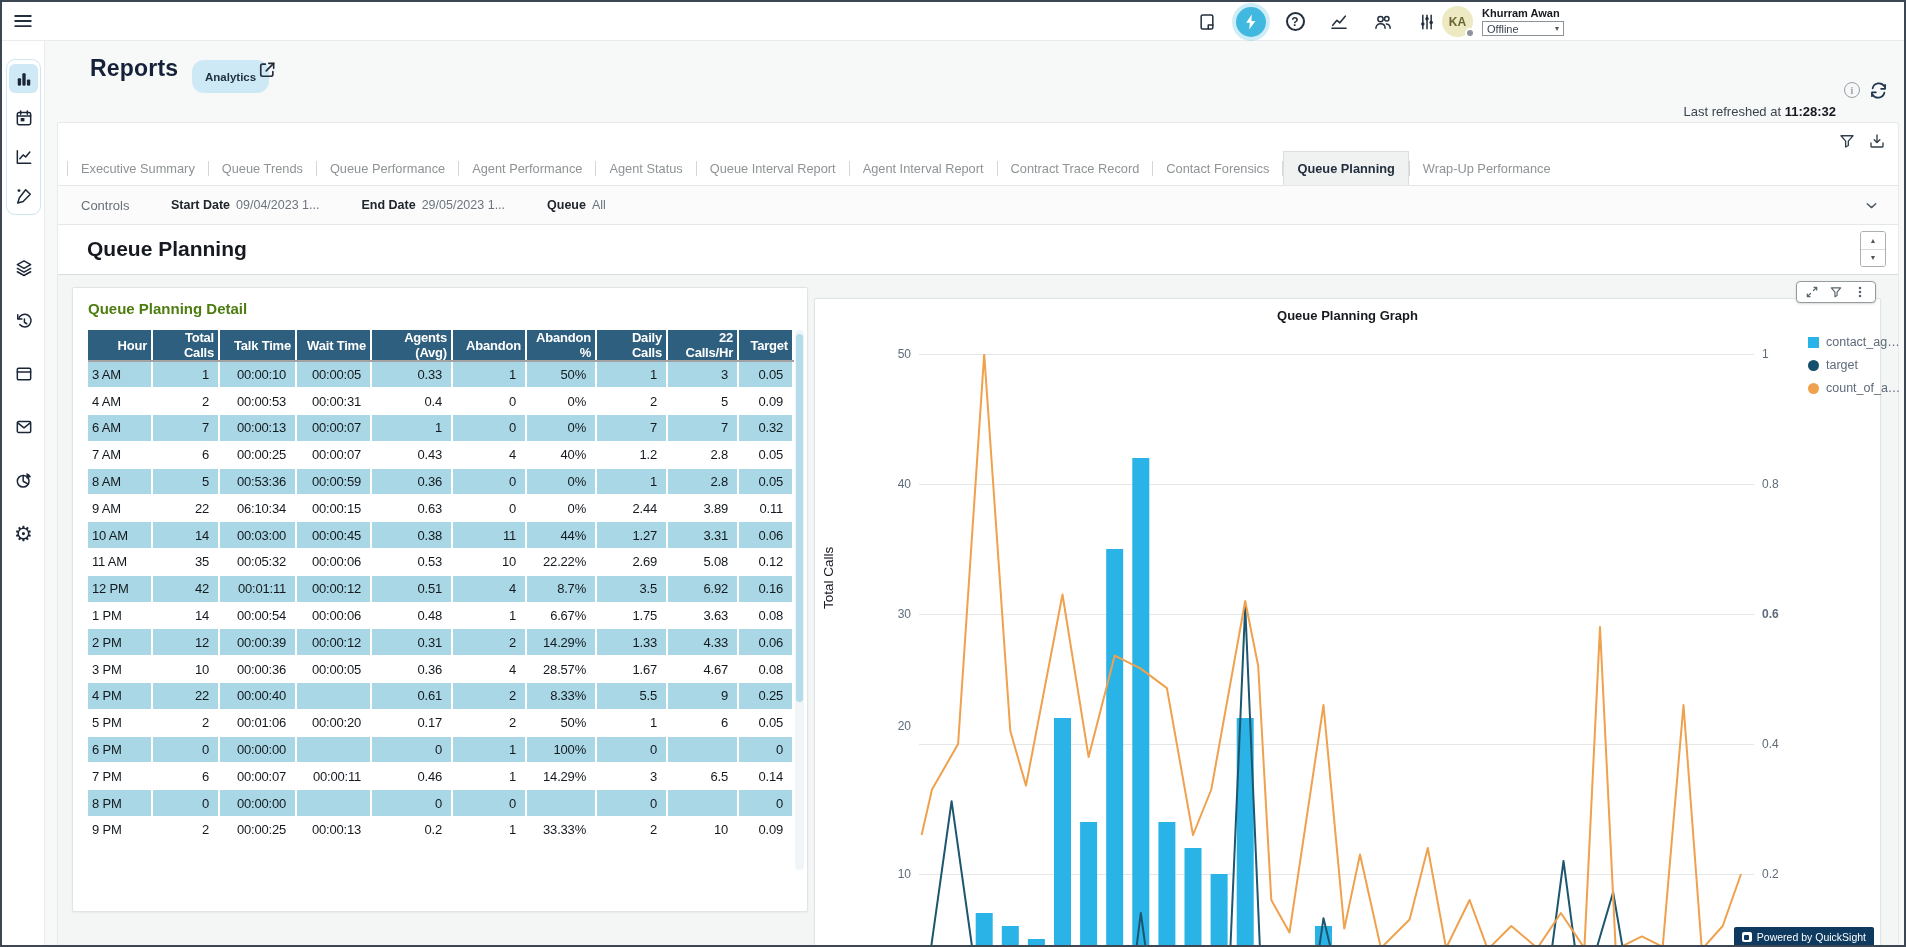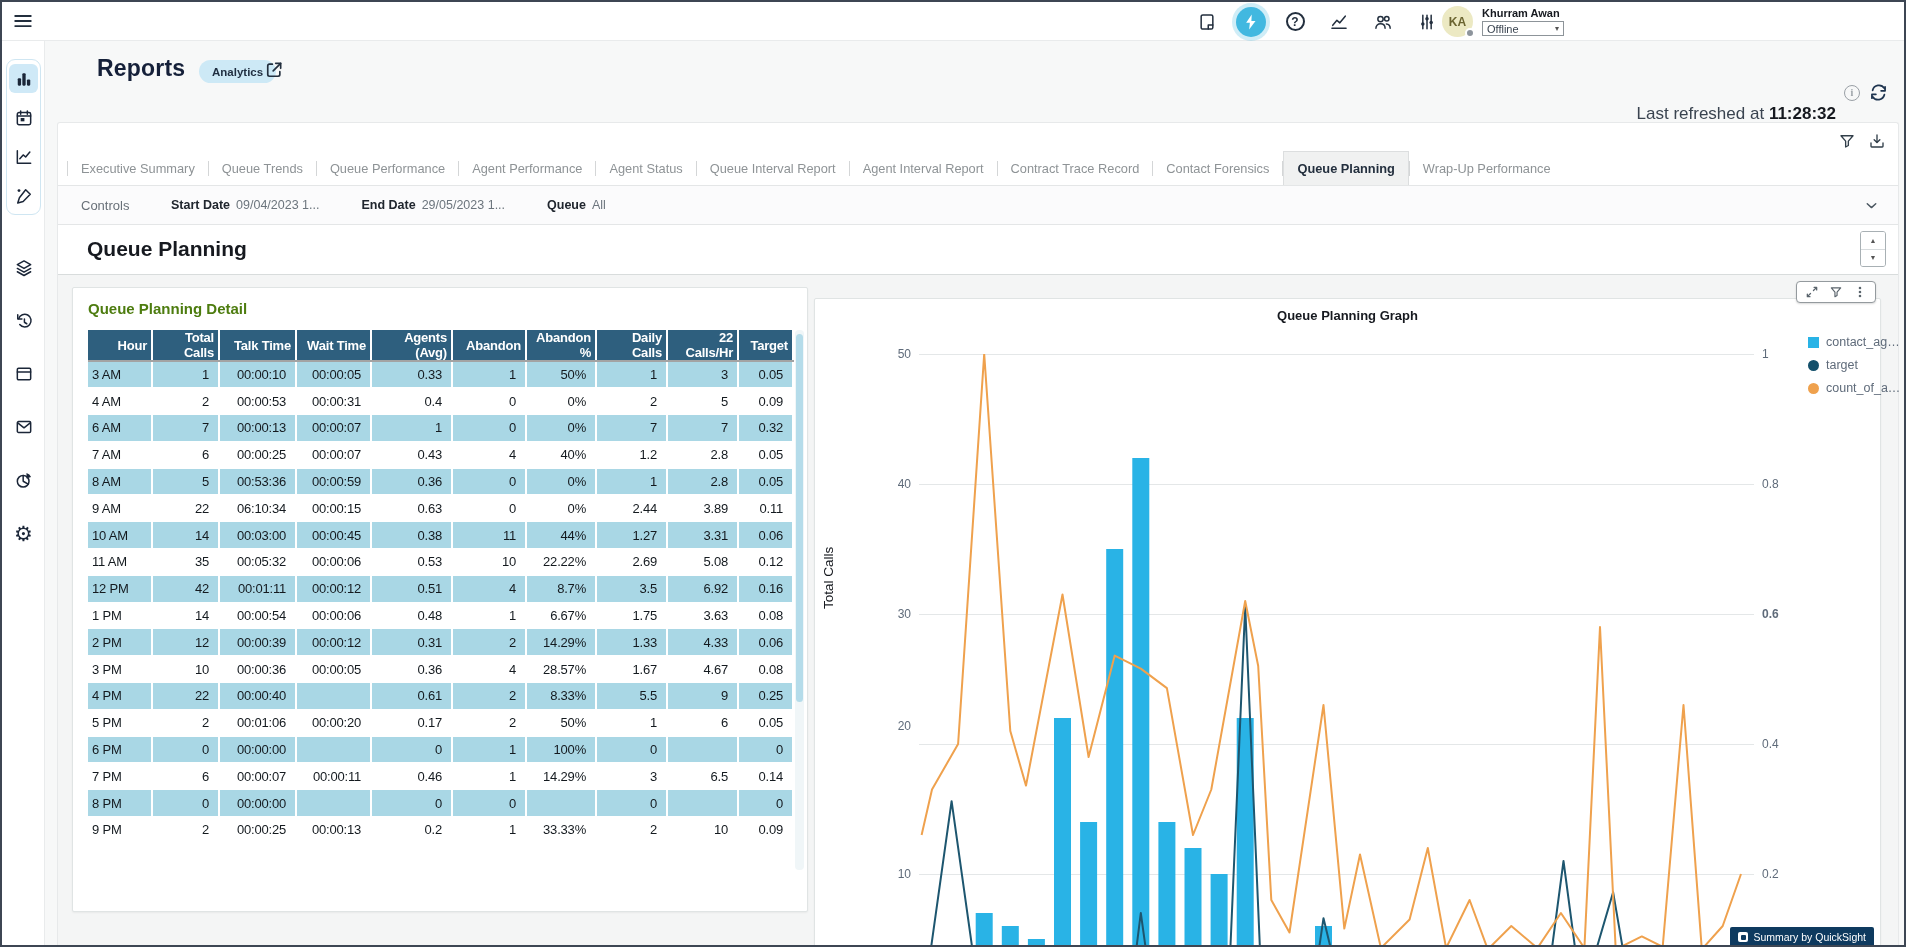--- a/index.html
+++ b/index.html
@@ -37,28 +37,28 @@
                 padding:4px 0; display:flex; flex-direction:column; align-items:center; gap:10px; }
   .side-btn { width:29px; height:29px; display:flex; align-items:center; justify-content:center;
               color:#1b2638; border-radius:6px; cursor:pointer; background:transparent; border:none; }
   .side-btn.active { background:#cfe9f7; }
   .side-list { position:absolute; left:4px; top:212px; width:35px; display:flex; flex-direction:column;
                align-items:center; gap:23px; }
   .side-list .side-btn { height:30px; }
   .gear-glyph { font-size:21px; line-height:1; color:#1b2638; }
 
   
-  .page-header { position:absolute; left:58px; top:39px; right:0; height:62px;text-align:right; }
+  .page-header { position:absolute; left:51px; top:39px; right:0; height:62px;text-align:right; }
   .reports-title { position:absolute; left:37px; top:14px; font-size:23px; font-weight:800; color:#152039; letter-spacing:.2px; }
-  .analytics-badge { position:absolute; left:139px; top:19px; height:23px; padding:0 13px; border-radius:12px;
+  .analytics-badge { position:absolute; left:139px; top:19px; height:33px; padding:0 13px; border-radius:12px;
                      background:#cde9f6; color:#1f2e40; font-size:11.5px; font-weight:bold;
                      display:flex; align-items:center; cursor:pointer; }
   .ext-link { position:absolute; left:204px; top:19px; color:#232f3e; cursor:pointer; }
   .refresh-area { position:absolute; right:14px; top:20px; display:flex; align-items:center; gap:8px; }
-  .lr-text { font-size:17px; color:#3a4450;margin-top:43px; }
+  .lr-text { font-size:13px; color:#3a4450;margin-top:43px; }
   .lr-text b { color:#16191f; }
   .info-i { display:inline-flex; width:16px; height:16px; border:1.5px solid #9aa0a6; border-radius:50%;
             color:#9aa0a6; font-size:10px; font-weight:bold; align-items:center; justify-content:center;
             font-family:"Liberation Serif", serif; cursor:pointer; }
   .refresh-btn { border:none; background:none; color:#1f3550; cursor:pointer; width:22px; height:22px; padding:0; }
 
   
   .panel { position:absolute; left:55px; top:120px; width:1842px; height:827px; background:#fff;
            border:1px solid #e7e9ea; border-bottom:none; border-radius:3px 3px 0 0; }
   .panel-tools { position:absolute; right:12px; top:9px; display:flex; gap:12px; color:#323f4a; }
@@ -714,17 +714,17 @@
           <rect x="291.6" y="520.0" width="17" height="130.0" fill="#29b3e6"></rect>
           <rect x="317.7" y="364.0" width="17" height="286.0" fill="#29b3e6"></rect>
           <rect x="343.8" y="624.0" width="17" height="26.0" fill="#29b3e6"></rect>
           <rect x="396.0" y="572.0" width="17" height="78.0" fill="#29b3e6"></rect>
           <rect x="448.1" y="624.0" width="17" height="26.0" fill="#29b3e6"></rect>
           <polyline points="7.8,624.0 32.6,447.2 60.0,642.2 117.4,644.8 211.4,642.2 221.8,559.0 233.5,643.5 309.2,644.8 326.2,252.2 343.1,644.8 392.7,644.8 404.5,564.2 420.1,629.2 456.6,639.6 626.3,644.8 644.5,507.0 662.8,644.8 694.1,538.2 712.4,644.8" fill="none" stroke="#1d566f" stroke-width="2" stroke-linejoin="round"></polyline>
           <polyline points="2.6,481.0 13.0,435.5 39.1,390.0 65.2,0.0 91.3,377.0 107.0,431.6 143.5,240.5 169.6,403.0 195.7,301.6 221.8,314.6 247.9,334.1 274.0,481.0 292.3,435.5 326.2,247.0 339.2,312.0 352.3,546.0 370.5,578.5 404.5,351.0 425.3,574.6 441.0,500.5 461.9,594.1 490.6,565.5 508.8,494.0 527.1,594.1 550.6,546.0 568.8,595.4 592.3,572.0 618.4,594.1 641.9,559.0 665.4,594.1 681.0,273.0 696.7,595.4 722.8,582.4 743.7,592.8 764.5,351.0 782.8,595.4 803.7,572.0 822.0,520.0" fill="none" stroke="#efa14d" stroke-width="2" stroke-linejoin="round"></polyline>
         </svg>
       <div class="powered">
         <span class="qmark"></span>
-        <span>Summary by QuickSight</span>
+        <span>Powered by QuickSight</span>
       </div>
     </div>
   </div>
 </div>
 
 </body></html>

